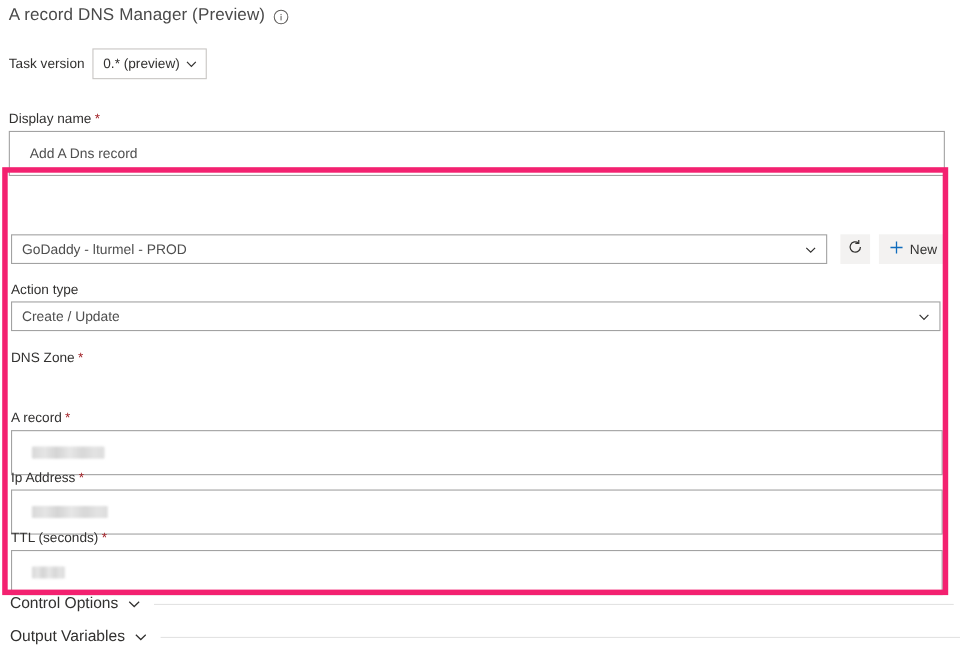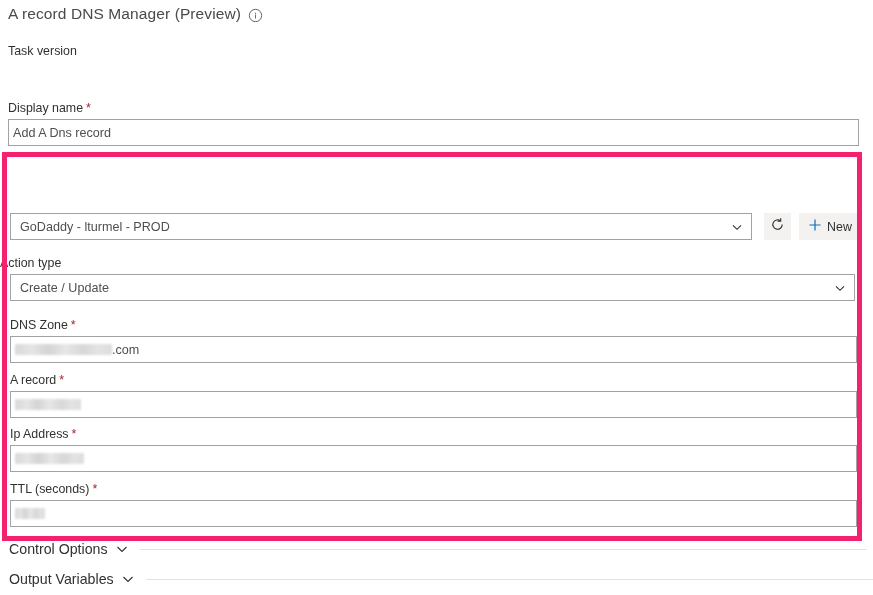--- a/index.html
+++ b/index.html
@@ -34,22 +34,22 @@
   .tvsel {
     width: 104px; height: 28px; border: 1px solid #c8c6c4; background: #fff;
     display: flex; align-items: center; padding: 0 7px 0 9px; justify-content: space-between;
     font-size: 12.4px; color: #323130; cursor: pointer;
   }
 
   
   .flabel { font-size: 12.4px; color: #323130; white-space: nowrap; }
   .req { color: #a4262c; font-size: 12.4px; margin-left: 3px; }
   .fin {
-    height: 27px; border: 1px solid #a2a2a2; background: #fff;
-    display: flex; align-items: center; padding: 0 4px;
+    height: 41px; border: 1px solid #a2a2a2; background: #fff;
+    display: flex; align-items: center; padding: 0 18px;
     font-size: 12.6px; color: #4f4f4f;
   }
   .fsel {
     height: 27px; border: 1px solid #a2a2a2; background: #fff;
     display: flex; align-items: center; justify-content: space-between;
     padding: 0 8px 0 9px; font-size: 12.6px; color: #4f4f4f; cursor: pointer;
   }
   .chev { width: 12px; height: 12px; flex: none; }
   .blur {
     display: inline-block; height: 11px; border-radius: 1px;
@@ -84,21 +84,21 @@
   .ep-ext { margin-left: 5px; display: inline-block; vertical-align: -1px; }
   .ep-sel { position: absolute; left: 10px; top: 213px; width: 742px; align-items: center; }
   .icobtn {
     position: absolute; top: 213px; height: 27px; background: #f3f2f1;
     display: flex; align-items: center; justify-content: center; cursor: pointer;
   }
   .btn-refresh { left: 764px; width: 27px; }
   .btn-new { left: 799px; width: 62px; gap: 5px; font-size: 12.4px; color: #323130; }
 
   
-  .at-label { position: absolute; left: 0; top: 256px; }
+  .at-label { position: absolute; left: 10px; top: 256px; }
   .at-sel { position: absolute; left: 10px; top: 274px; width: 845px; }
 
   
   .f1-label { position: absolute; left: 10px; top: 318px; }
   .f1-in { position: absolute; left: 10px; top: 336px; width: 847px; }
   .f2-label { position: absolute; left: 10px; top: 373px; }
   .f2-in { position: absolute; left: 10px; top: 391px; width: 847px; }
   .f3-label { position: absolute; left: 10px; top: 427px; }
   .f3-in { position: absolute; left: 10px; top: 445px; width: 847px; }
   .f4-label { position: absolute; left: 10px; top: 482px; }
@@ -115,20 +115,28 @@
       <svg width="15" height="15" viewBox="0 0 16 16">
         <circle cx="8" cy="8" r="6.6" fill="none" stroke="#605e5c" stroke-width="1"></circle>
         <rect x="7.5" y="5" width="1" height="1.2" fill="#605e5c"></rect>
         <rect x="7.5" y="7" width="1" height="4.2" fill="#605e5c"></rect>
       </svg>
     </span>
   </div>
 
   <div class="tvrow">
     <span class="tvlabel">Task version</span>
+    <div class="tvsel">
+      <span>0.* (preview)</span>
+      <span class="chev">
+        <svg width="12" height="12" viewBox="0 0 12 12">
+            <path d="M2 4.3 L6 8.3 L10 4.3" fill="none" stroke="#323130" stroke-width="1.1"></path>
+          </svg>
+      </span>
+    </div>
   </div>
 
   <div class="flabel dn-label">
     <span>Display name</span><span class="req">*</span>
   </div>
   <div class="fin dn-input">
     <span>Add A Dns record</span>
   </div>
 
 
@@ -163,24 +171,20 @@
     <span class="chev">
       <svg width="12" height="12" viewBox="0 0 12 12">
           <path d="M2 4.3 L6 8.3 L10 4.3" fill="none" stroke="#323130" stroke-width="1.1"></path>
         </svg>
     </span>
   </div>
 
   <div class="flabel f1-label">
     <span>DNS Zone</span><span class="req">*</span>
   </div>
-  <div class="fin f1-in">
-    <span class="blur" style="width:97px"></span>
-    <span>.com</span>
-  </div>
 
   <div class="flabel f2-label">
     <span>A record</span><span class="req">*</span>
   </div>
   <div class="fin f2-in">
     <span class="blur" style="width:66px"></span>
   </div>
 
   <div class="flabel f3-label">
     <span>Ip Address</span><span class="req">*</span>

